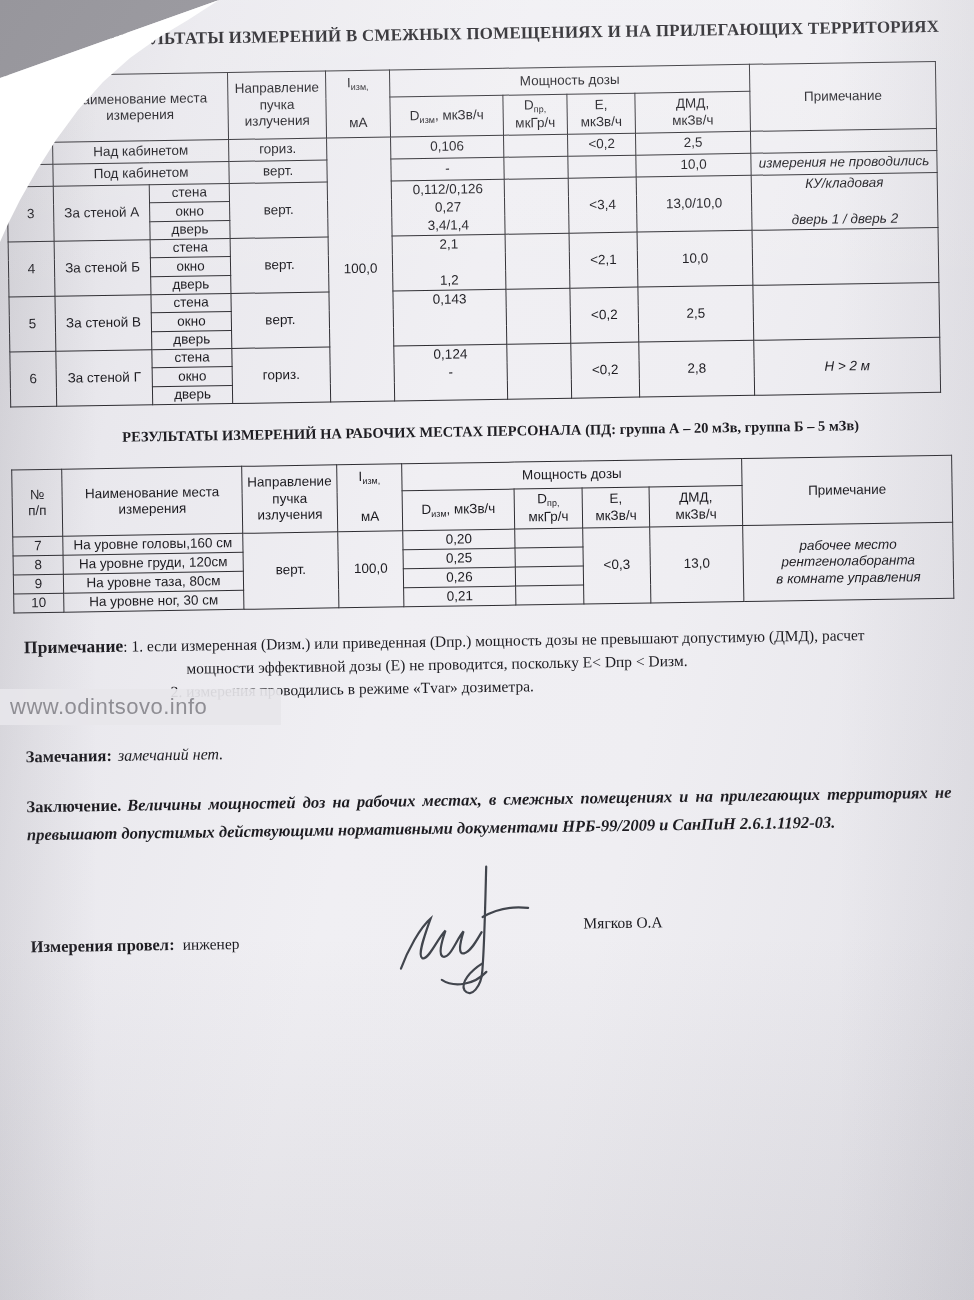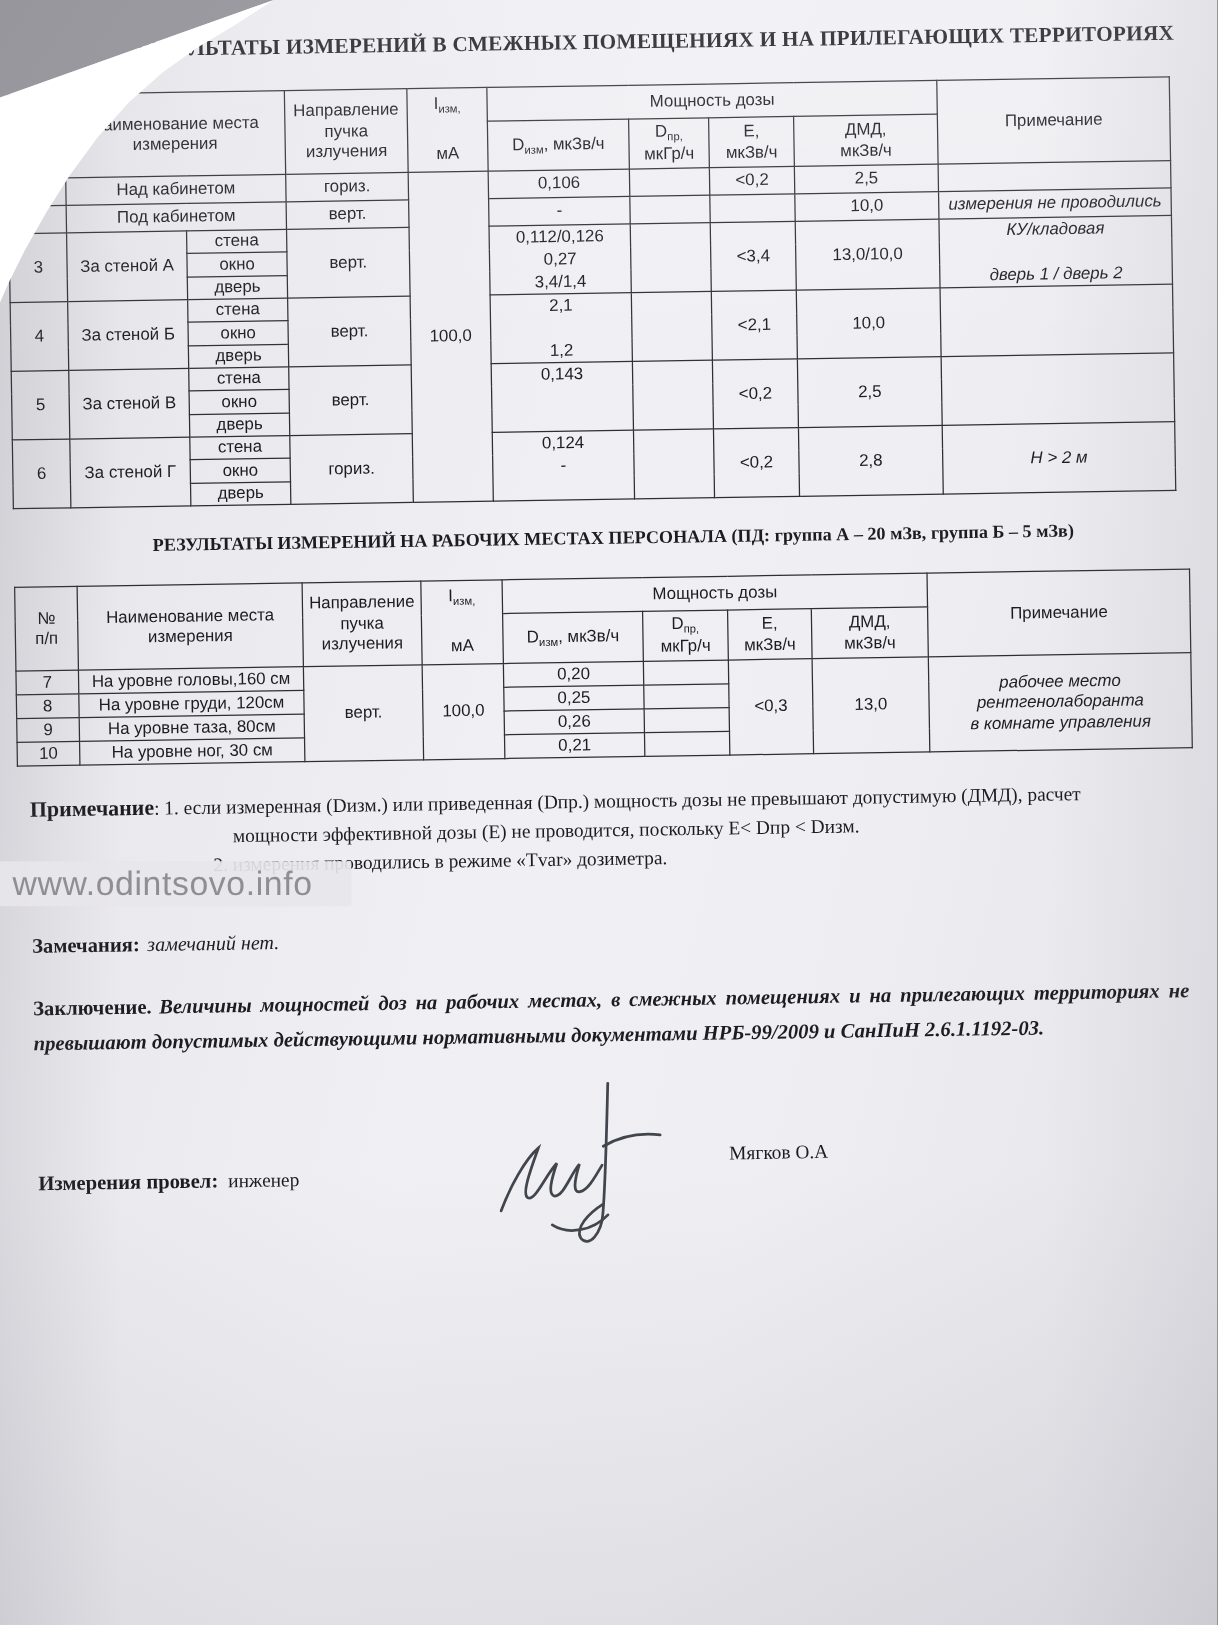--- a/index.html
+++ b/index.html
@@ -12,21 +12,21 @@
                linear-gradient(to bottom,rgba(255,255,255,.16),rgba(255,255,255,0) 24%,rgba(255,255,255,0) 72%,rgba(116,114,126,.12));}
   .curl-back{position:absolute;inset:0;z-index:4;pointer-events:none;
     background:linear-gradient(125deg,#97969c 0%,#aeadb3 60%,#bcbbc1 100%);
     clip-path:polygon(0 0,219px 0,0 78px);}
   .curl-white{position:absolute;inset:0;z-index:5;pointer-events:none;
     background:linear-gradient(128deg,#ffffff 18%,#f8f7fa 52%,#ebeaee 88%);
     clip-path:polygon(219px 0,188px 20px,158px 38px,130px 58px,103px 82px,78px 110px,56px 140px,37px 170px,20px 200px,8px 224px,0 242px,0 78px);
     filter:drop-shadow(3px 4px 4px rgba(40,40,55,.33));}
   .watermark{position:absolute;left:0;top:689px;width:281px;height:36px;z-index:6;
     background:rgba(231,230,234,.92);display:flex;align-items:center;
-    font-size:27px;color:#8f8e94;padding-left:10px;box-sizing:border-box;letter-spacing:.5px;}
+    font-size:22px;color:#8f8e94;padding-left:10px;box-sizing:border-box;letter-spacing:.5px;}
   
   .title1{position:absolute;top:24px;left:110px;width:840px;text-align:center;
     font-family:"Liberation Serif",serif;font-weight:bold;font-size:17px;letter-spacing:.2px;}
   .title2{position:absolute;top:423px;left:30px;width:920px;text-align:center;
     font-family:"Liberation Serif",serif;font-weight:bold;font-size:14.5px;}
   .notes{position:absolute;top:629px;left:20px;width:935px;
     font-family:"Liberation Serif",serif;font-size:15.5px;line-height:23px;}
   .notes .lbl{font-weight:bold;font-size:17.5px;}
   .notes .ln2{margin-left:162px;}
   .notes .ln3{margin-left:146px;}

